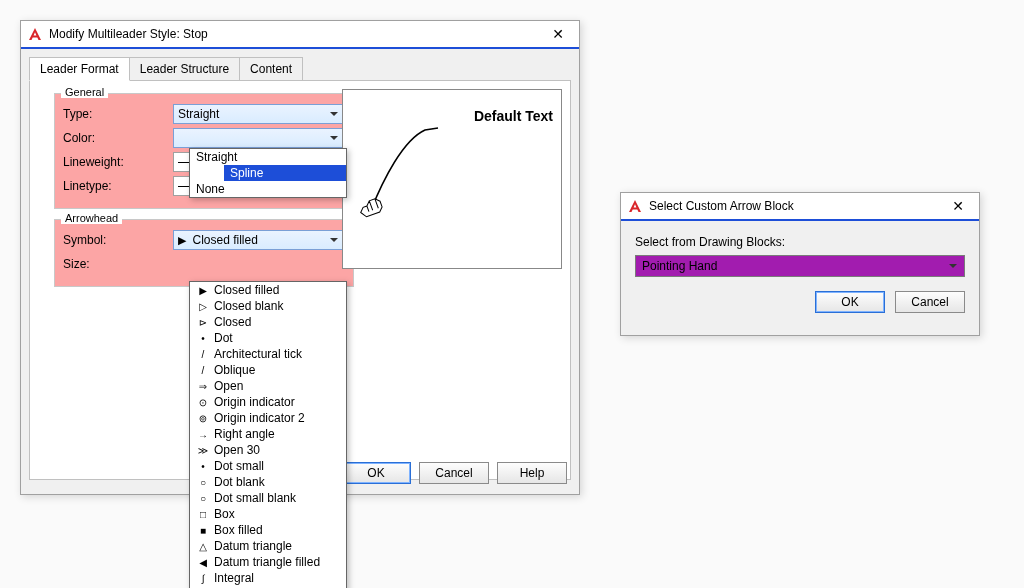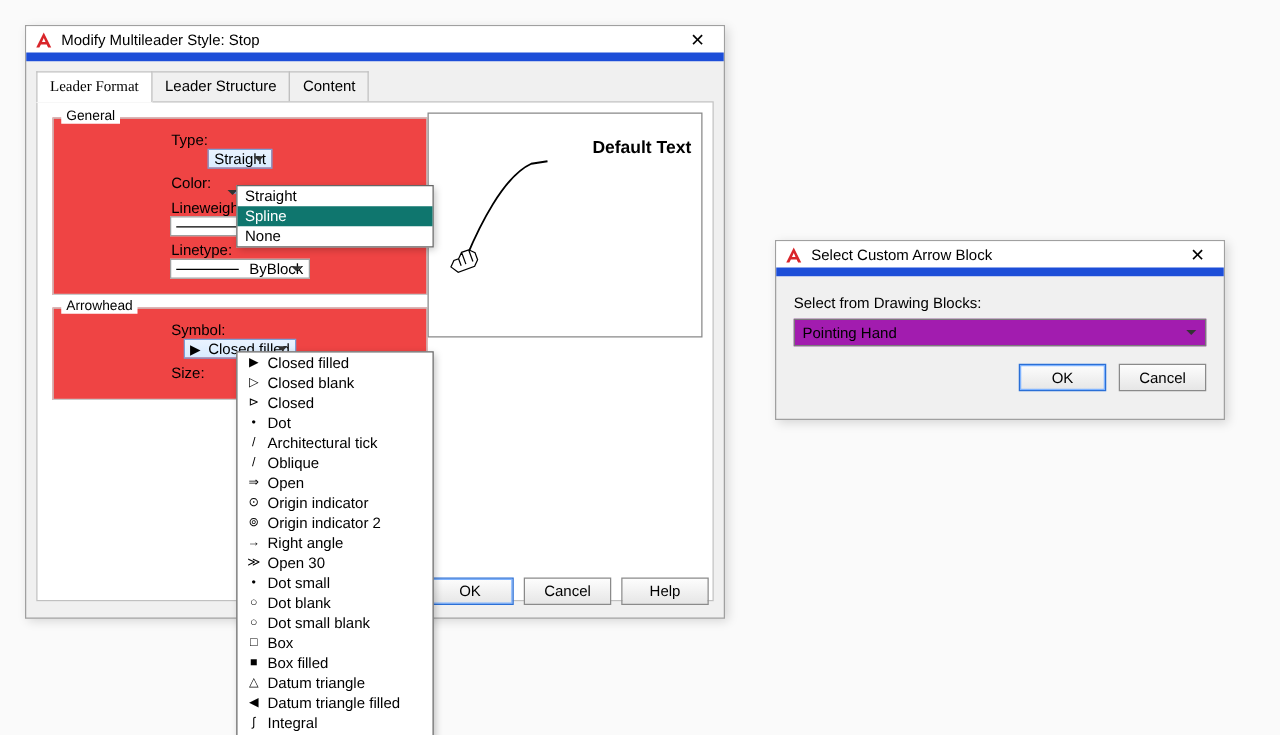--- a/index.html
+++ b/index.html
@@ -5,49 +5,49 @@
   * { box-sizing: border-box; font-family: "Segoe UI", Tahoma, sans-serif; font-size: 12px; }
   body { margin: 0; width: 1024px; height: 588px; background: #fafafa; position: relative; }
 
   .dialog {
     position: absolute; background: #f0f0f0; border: 1px solid #a0a0a0;
     box-shadow: 2px 2px 8px rgba(0,0,0,.15);
   }
   .dlg-main { left: 20px; top: 20px; width: 560px; height: 475px; }
   .dlg-arrow { left: 620px; top: 192px; width: 360px; height: 144px; background:#f0f0f0;}
 
-  .titlebar { height: 28px; display: flex; align-items: center; padding: 0 6px; background:#fff; border-bottom:7px solid #1d4ed8;}
+  .titlebar { height: 28px; display: flex; align-items: center; padding: 0 6px; background:#fff; border-bottom:2px solid #1d4ed8;}
   .titlebar .app-icon { width:16px; height:16px; margin-right:6px; display:flex; align-items:center; justify-content:center;}
   .titlebar .app-icon svg { width:16px; height:16px; }
   .titlebar .title { flex:1; font-size:12px; }
   .titlebar .close { width:30px; height:20px; display:flex; align-items:center; justify-content:center; font-size:14px; cursor:default;}
 
   .tabs { display:flex; padding: 8px 8px 0 8px; }
   .tab { padding: 4px 10px; border:1px solid #c0c0c0; background:#f0f0f0; margin-right:-1px; border-bottom:none; cursor:default;}
-  .tab.active { background:#fff; border-bottom:1px solid #fff; position:relative; z-index:2;font-family:Liberation Serif, serif;}
+  .tab.active { background:#fff; border-bottom:1px solid #fff; position:relative; z-index:2;}
   .tab-body { margin:0 8px 8px 8px; background:#fff; border:1px solid #c0c0c0; padding:8px; position:relative; height:400px; margin-top:-1px;}
 
-  .fieldset { border:1px solid #c8c8c8; margin:4px 0 10px 4px; padding:6px 8px 8px 8px; position:relative; width:300px; background:#ef4444;}
+  .fieldset { border:1px solid #c8c8c8; margin:4px 0 10px 16px; padding:6px 8px 8px 8px; position:relative; width:300px; background:#fca5a5;}
   .fieldset .legend { position:absolute; top:-8px; left:6px; background:#fff; padding:0 4px; font-size:11px;}
-  .row { display:flex; align-items:center; margin:4px 0;flex-direction:column; }
+  .row { display:flex; align-items:center; margin:4px 0; }
   .row label { width:110px; }
   .combo { flex:1; height:20px; border:1px solid #7a9fd6; background:linear-gradient(#eaf3ff,#d9ecff); display:flex; align-items:center; padding:0 4px; position:relative; cursor:default;}
   .combo.plain { background:#fff; border:1px solid #a0a0a0; }
   .combo .caret { position:absolute; right:2px; top:0; bottom:0; width:16px; display:flex; align-items:center; justify-content:center; }
   .combo .caret::after { content:""; border:4px solid transparent; border-top-color:#333; margin-top:3px;}
   .combo .sw { display:inline-block; width:50px; border-top:1px solid #000; margin-right:8px;}
   .combo .sym { margin-right:6px; font-size:11px;}
 
   .preview { position:absolute; right:8px; top:8px; width:220px; height:180px; border:1px solid #888; background:#fff; }
   .preview-text { position:absolute; right:8px; top:18px; font-weight:bold; font-size:14px; font-family:Arial,sans-serif;}
   .preview svg { position:absolute; left:0; top:0; }
 
   .dropdown-list { position:absolute; border:1px solid #666; background:#fff; z-index:10; box-shadow:2px 2px 6px rgba(0,0,0,.25);}
   .dropdown-list .item { padding:1px 6px; display:flex; align-items:center; white-space:nowrap; cursor:default;}
-  .dropdown-list .item.sel { background:#0f766e; color:#fff; }
+  .dropdown-list .item.sel { background:#1d4ed8; color:#fff;margin-left:34px; }
   .dropdown-list .item .sym { width:14px; margin-right:4px; font-size:10px; display:inline-flex; justify-content:center;}
 
   .type-list { left:168px; top:127px; width:158px; position:absolute; z-index:30;}
   .symbol-list { left:168px; top:260px; width:158px; position:absolute; z-index:20;}
 
   .btnrow { position:absolute; right:12px; bottom:10px; display:flex; gap:8px;}
   .btn { width:70px; height:22px; border:1px solid #8a8a8a; background:linear-gradient(#fdfdfd,#e6e6e6); display:flex; align-items:center; justify-content:center; cursor:default;}
   .btn.primary { border:1px solid #2a6fd6; box-shadow:inset 0 0 0 1px #7fb3ff; }
 
   .arrow-body { padding:10px 14px; }

